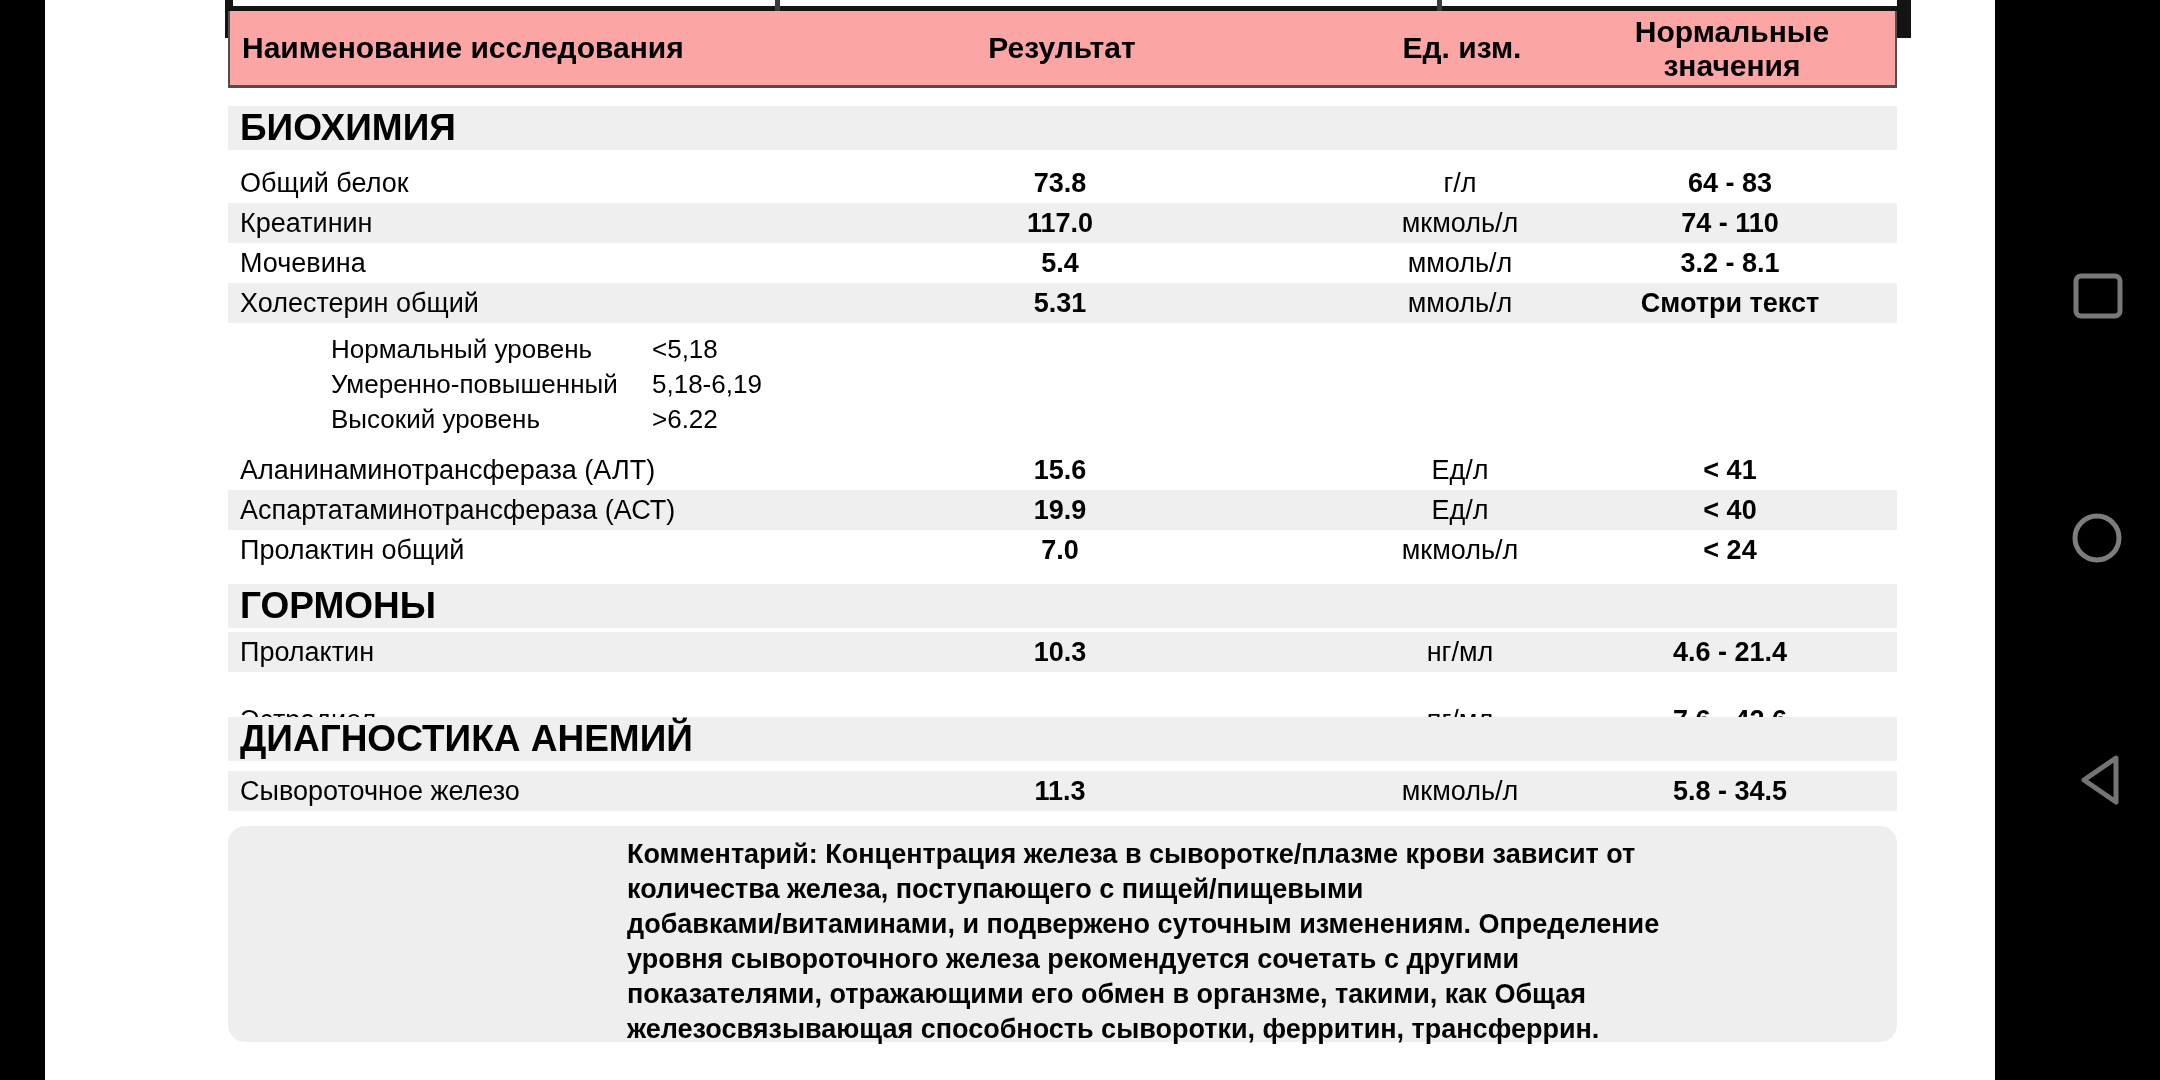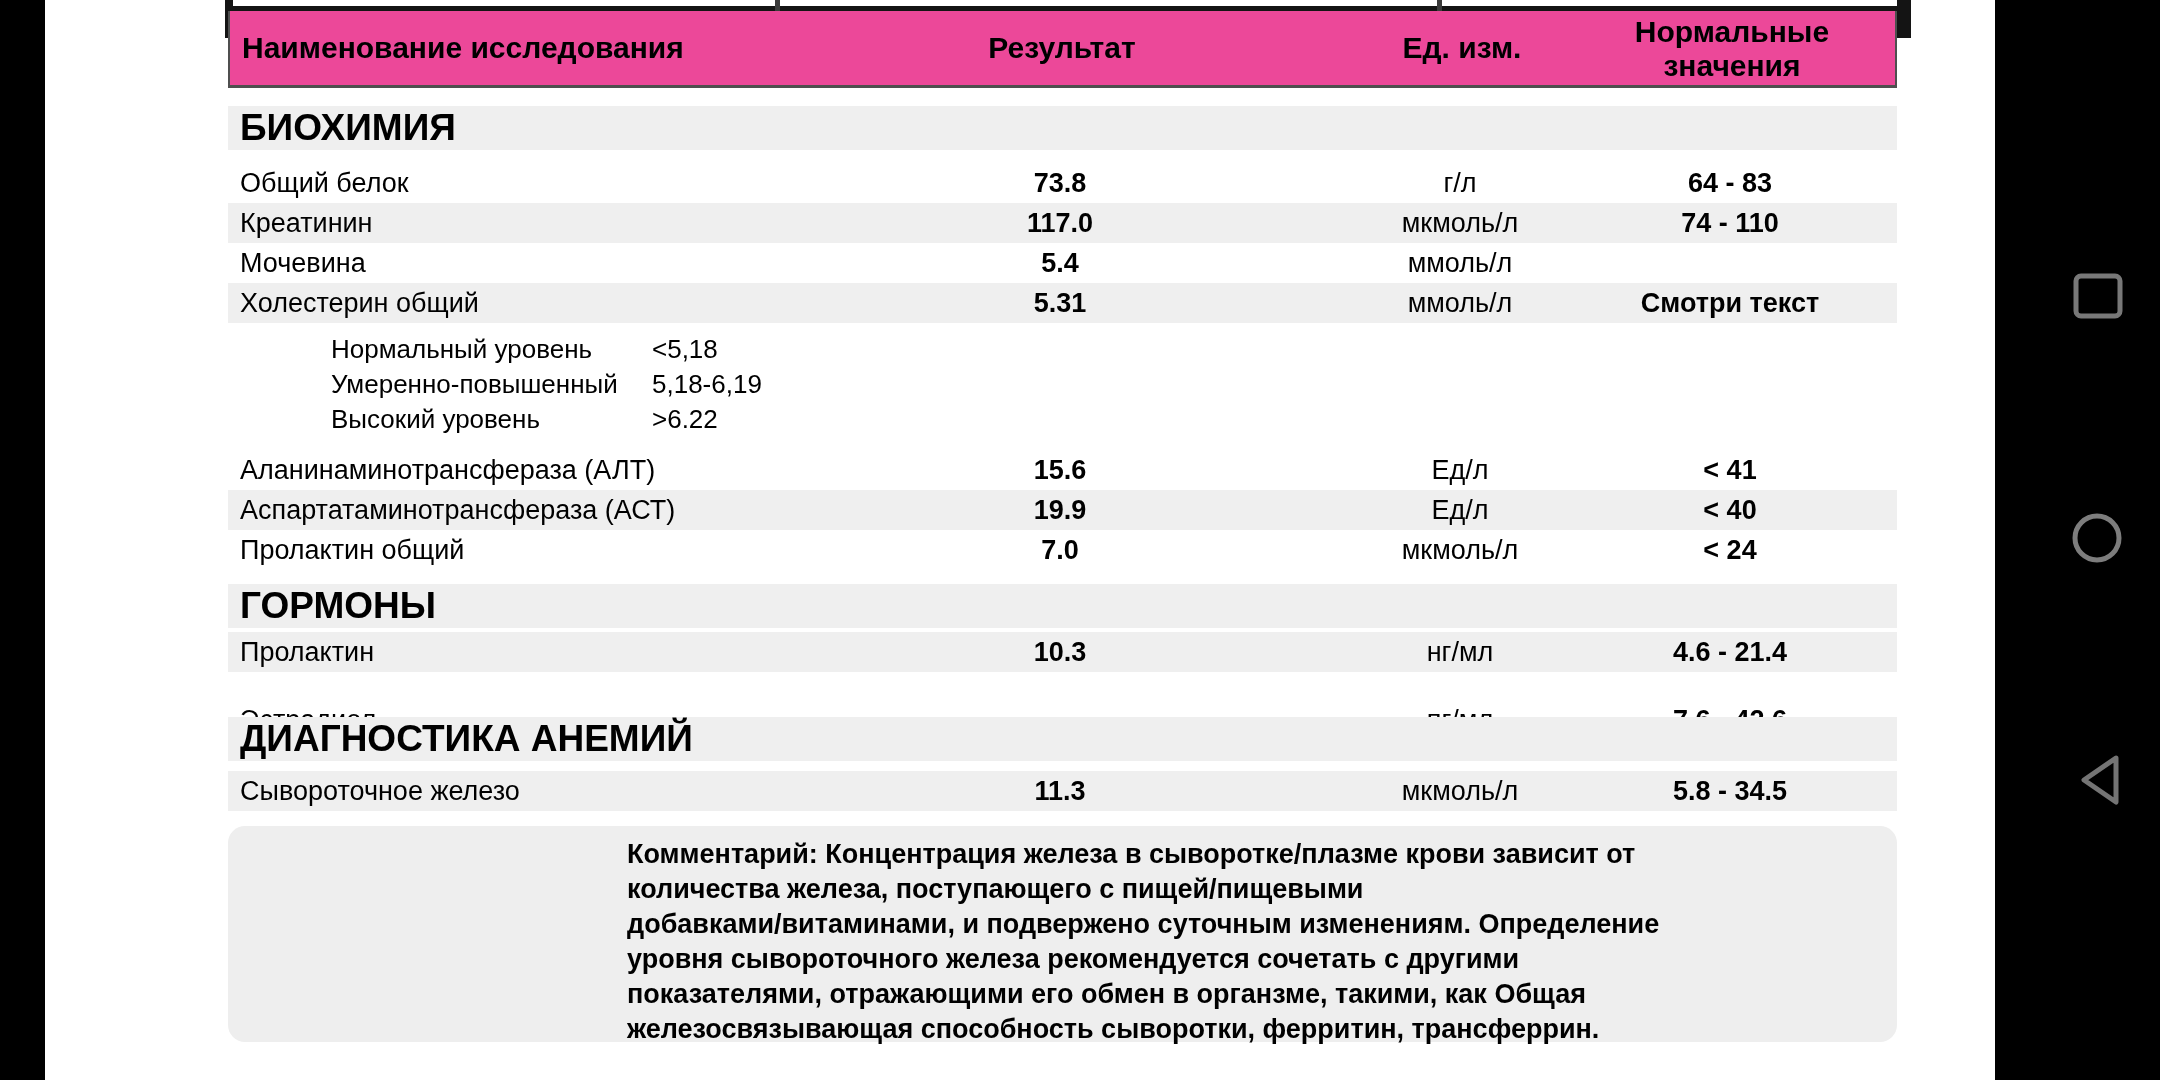--- a/index.html
+++ b/index.html
@@ -22,21 +22,21 @@
   .top-line{position:absolute;left:-3px;top:6px;width:1686px;height:5px;background:#141414;}
   .tick{position:absolute;top:0;background:#141414;}
   .tick.t-left{left:-3px;width:8px;height:38px;}
   .tick.t-m1{left:547px;width:5px;height:14px;background:#3a3a3a;}
   .tick.t-m2{left:1209px;width:5px;height:14px;background:#3a3a3a;}
   .tick.t-right{left:1669px;width:14px;height:38px;}
 
   
   .thead{
     position:absolute;left:0;top:11px;width:1669px;height:77px;
-    background:#ec4899;box-sizing:border-box;
+    background:#fca5a5;box-sizing:border-box;
     border-left:2px solid #4f4f4f;border-right:2px solid #4f4f4f;border-bottom:3px solid #4f4f4f;
     font-weight:bold;font-size:30px;
   }
   .thead .h-name{position:absolute;left:12px;top:0;line-height:74px;}
   .thead .h-result{position:absolute;left:632px;width:400px;top:0;line-height:74px;text-align:center;}
   .thead .h-unit{position:absolute;left:1082px;width:300px;top:0;line-height:74px;text-align:center;}
   .thead .h-range{position:absolute;left:1377px;width:250px;top:4px;line-height:34px;text-align:center;white-space:pre-line;}
 
   
   .section-row{position:absolute;left:0;width:1669px;height:44px;background:#efefef;
@@ -90,20 +90,21 @@
         <div class="data-row striped" style="top: 203px;">
           <span class="c-name">Креатинин</span>
           <span class="c-result">117.0</span>
           <span class="c-unit">мкмоль/л</span>
           <span class="c-range">74 - 110</span>
         </div>
         <div class="data-row" style="top: 243px;">
           <span class="c-name">Мочевина</span>
           <span class="c-result">5.4</span>
           <span class="c-unit">ммоль/л</span>
+          <span class="c-range">3.2 - 8.1</span>
         </div>
         <div class="data-row striped" style="top: 283px;">
           <span class="c-name">Холестерин общий</span>
           <span class="c-result">5.31</span>
           <span class="c-unit">ммоль/л</span>
           <span class="c-range">Смотри текст</span>
         </div>
         <div class="levels-block" style="top: 332px;">
           <div class="level-line">
             <span class="level-label">Нормальный уровень</span>

